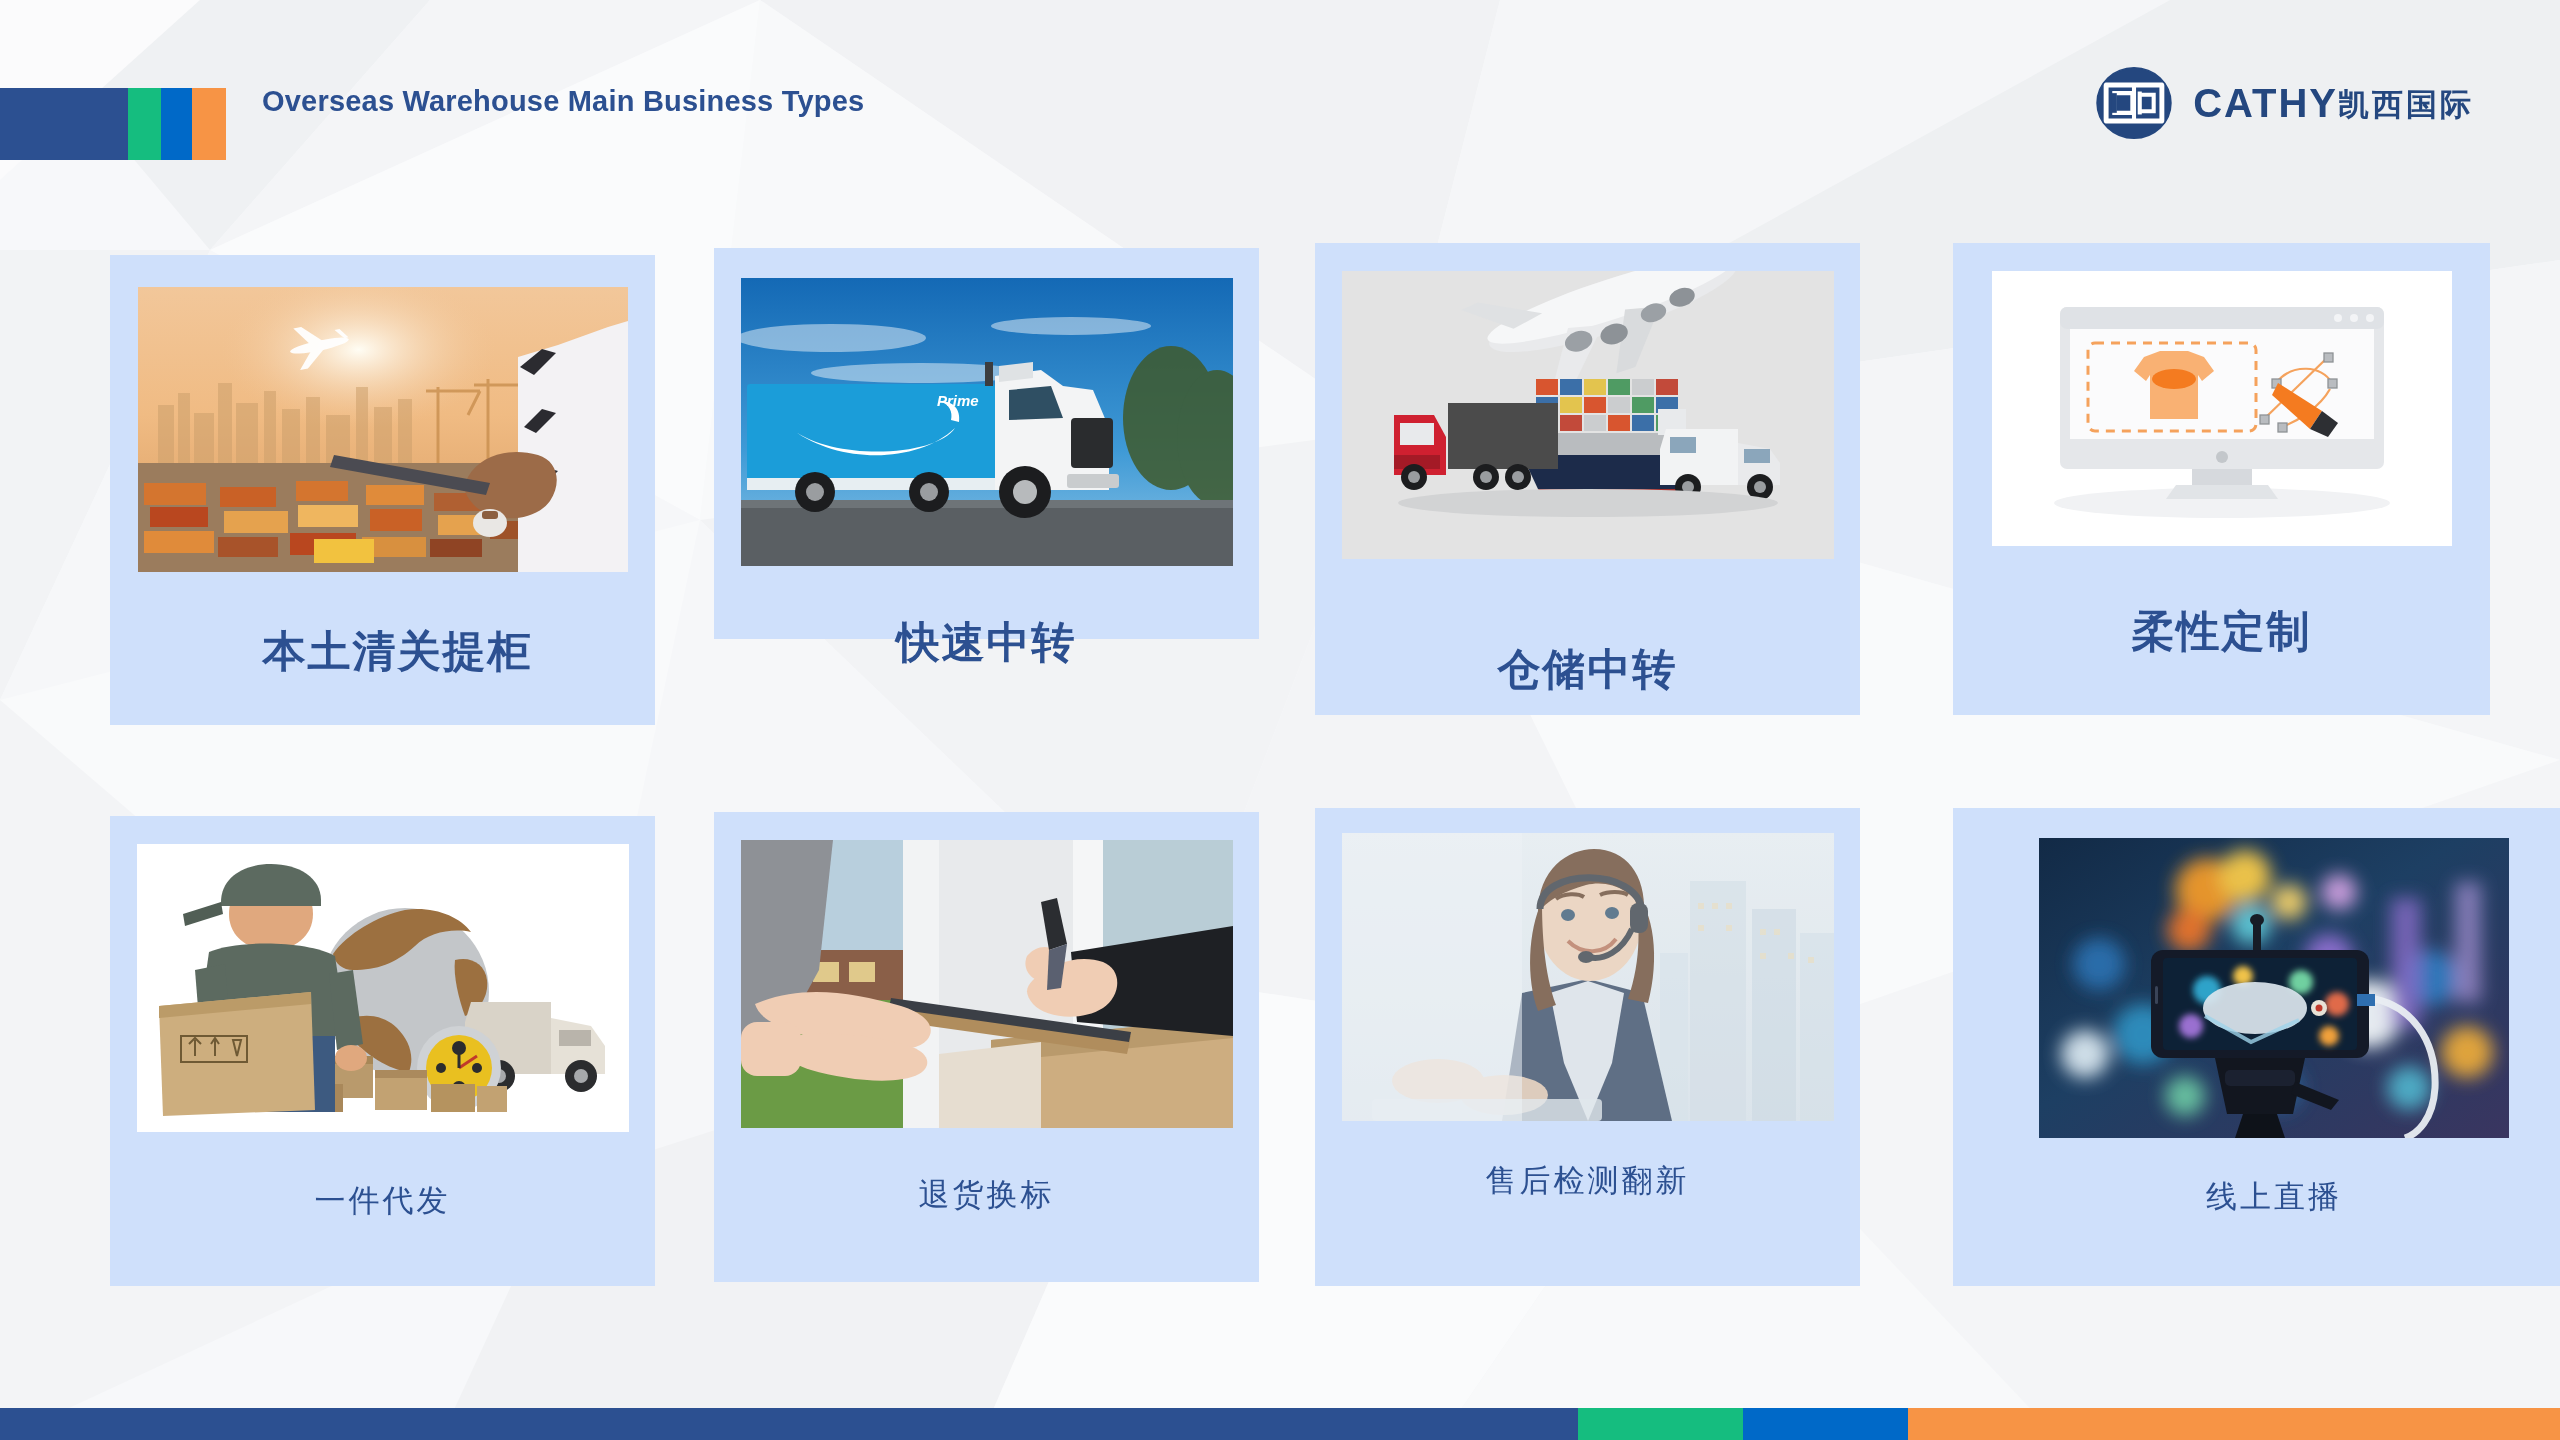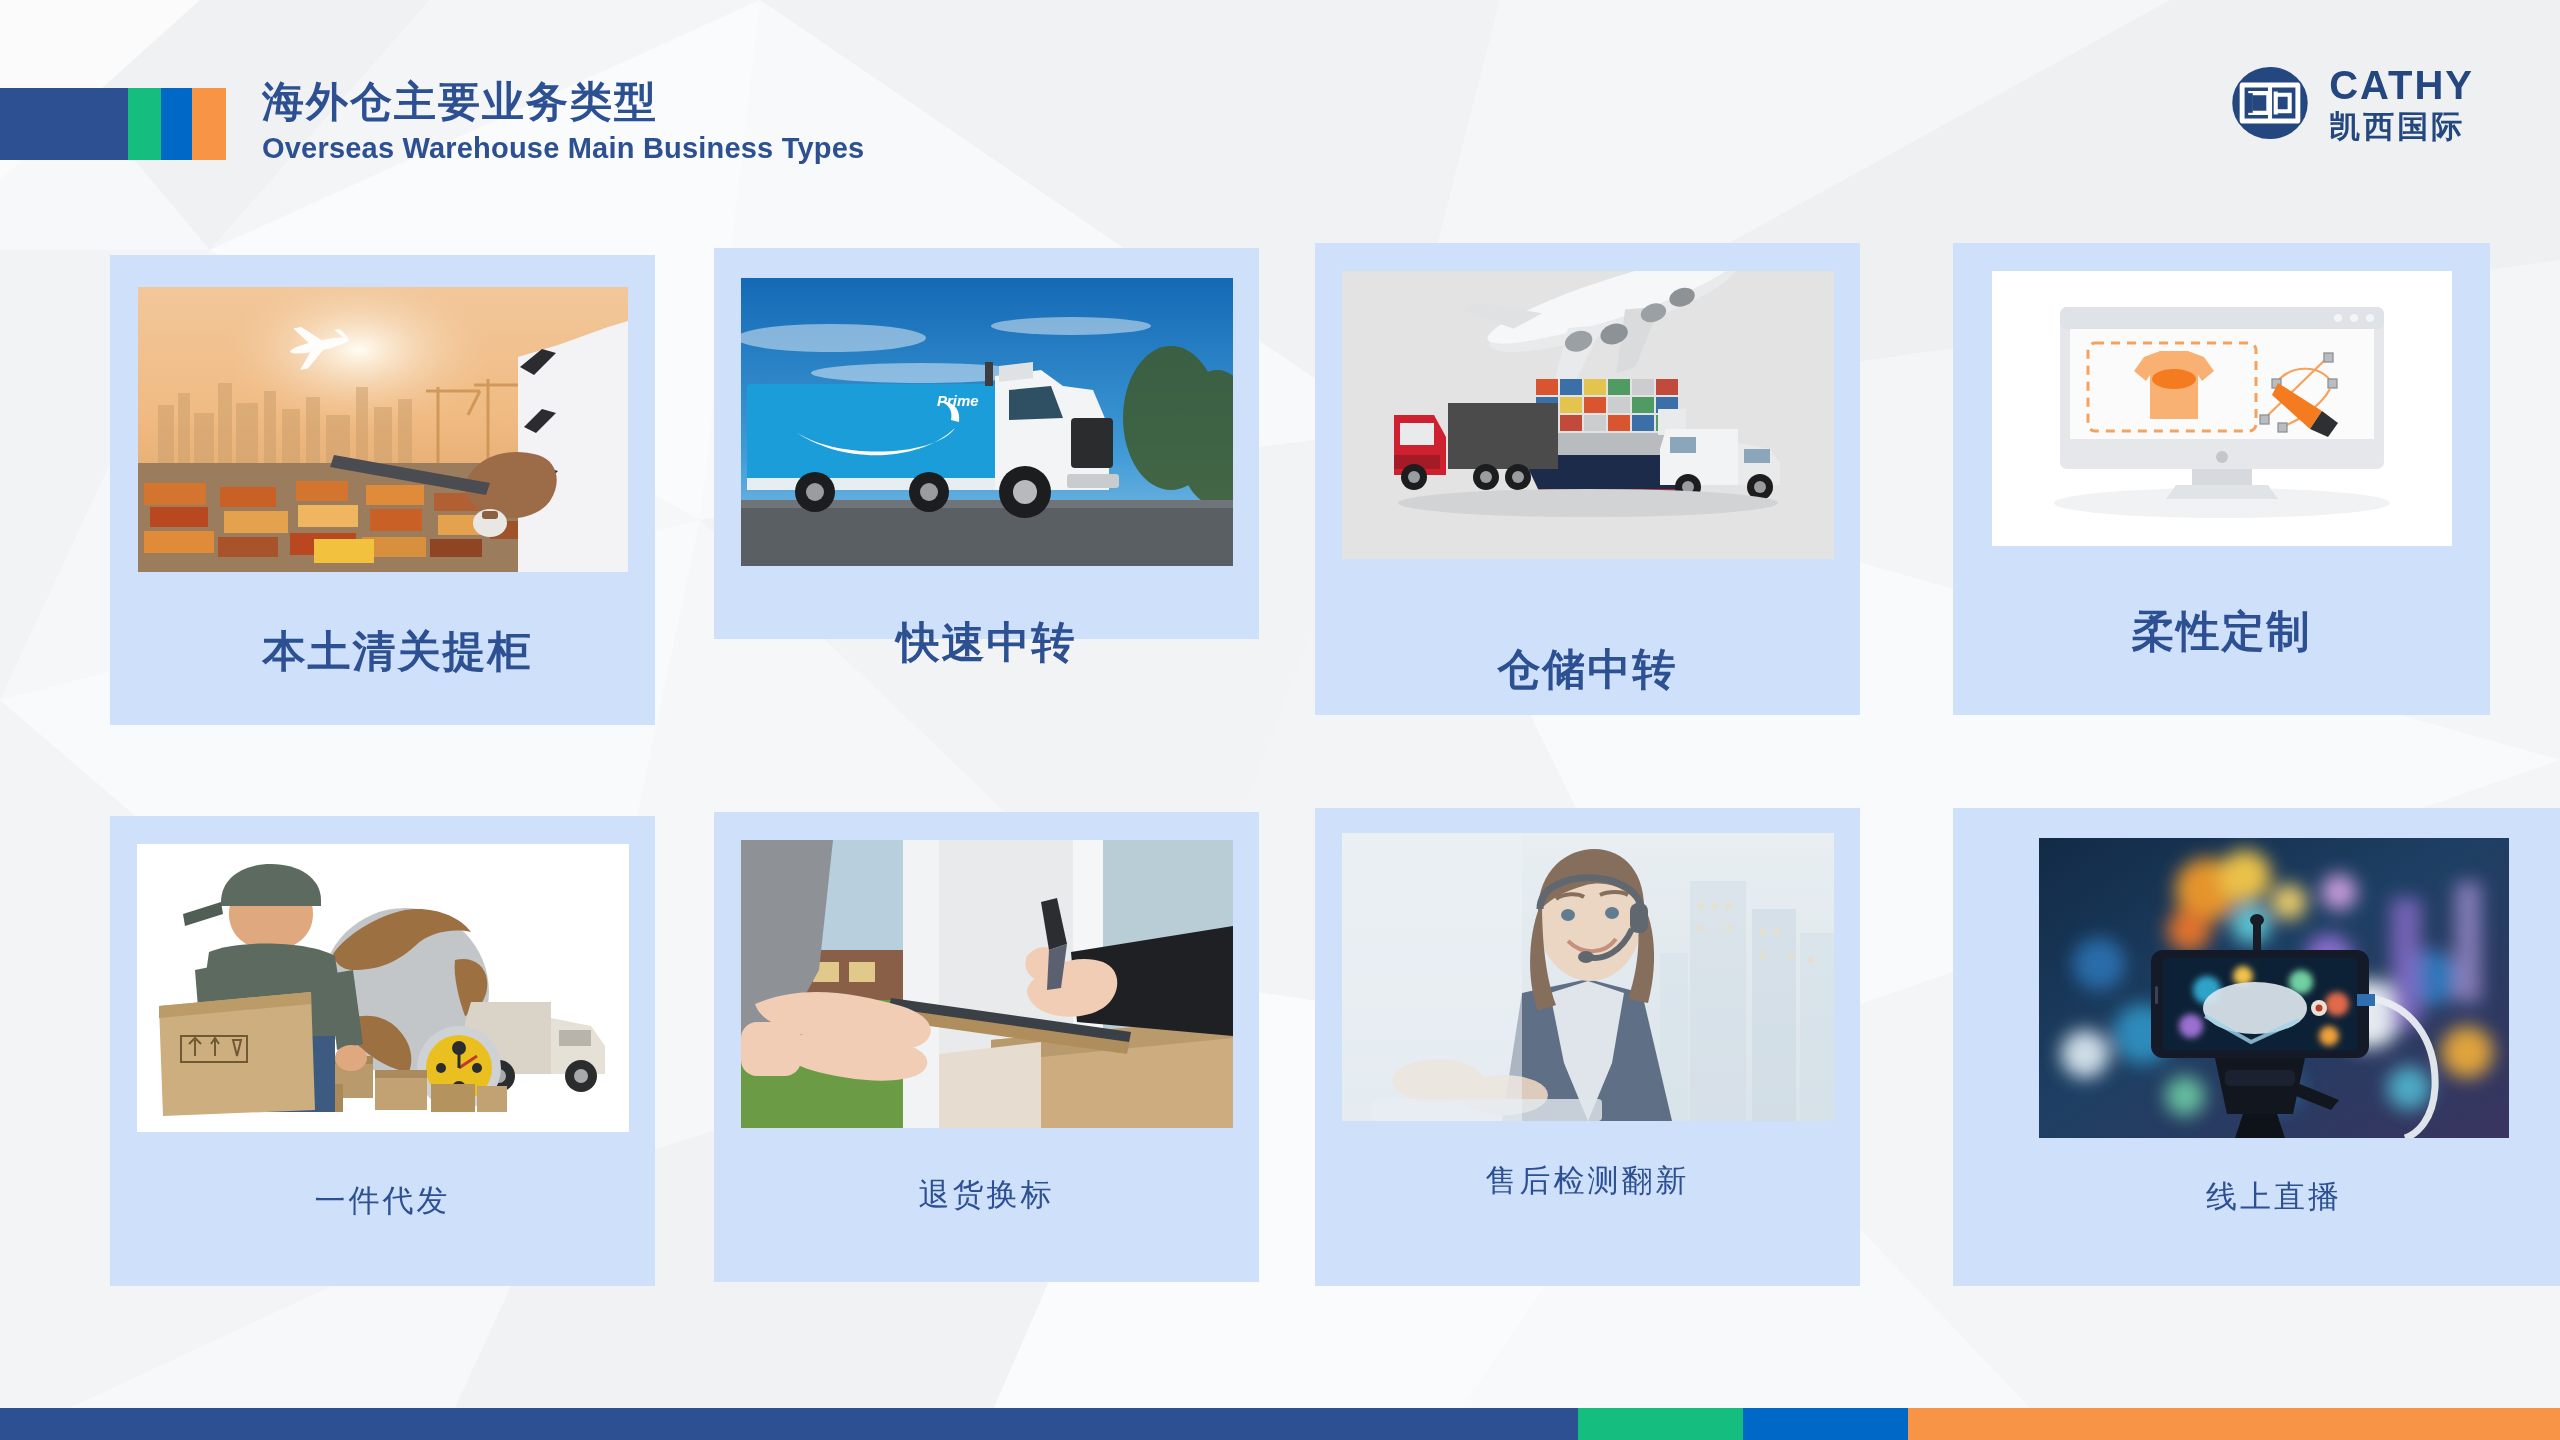--- a/index.html
+++ b/index.html
@@ -32,21 +32,21 @@
   }
   .title-en{
     font-size:29px;font-weight:bold;color:#2c5091;
     letter-spacing:.2px;line-height:1.2;margin:6px 0 0 0;
     white-space:nowrap;
   }
 
   
   .logo{position:absolute;right:86px;top:62px;display:flex;align-items:center;gap:18px;}
   .logo-mark{width:82px;height:82px;flex:0 0 auto;}
-  .logo-text{display:flex;flex-direction:column;line-height:1;}
+  .logo-text{display:flex;flex-direction:row;line-height:1;}
   .logo-en{font-size:40px;font-weight:bold;color:#24477f;letter-spacing:2px;}
   .logo-cn{font-size:31px;font-weight:bold;color:#24477f;letter-spacing:3px;margin-top:6px;}
 
   
   .grid{position:absolute;left:0;top:0;width:100%;height:100%;z-index:4;}
   .card{
     position:absolute;
     background:#cfe0fb;
     display:flex;flex-direction:column;align-items:center;
   }
@@ -105,21 +105,20 @@
   <div class="header">
 
     <div class="accent-bar">
       <div class="accent-seg seg-navy"></div>
       <div class="accent-seg seg-green"></div>
       <div class="accent-seg seg-blue"></div>
       <div class="accent-seg seg-orange"></div>
     </div>
 
     <div class="title-block">
-      <div class="title-cn">海外仓主要业务类型</div>
       <div class="title-en">Overseas Warehouse Main Business Types</div>
     </div>
 
     <div class="logo">
       <div class="logo-mark">
         <svg viewBox="0 0 100 100" xmlns="http://www.w3.org/2000/svg">
           <ellipse cx="50" cy="50" rx="45" ry="43" fill="#24477f"></ellipse>
           <path d="M16 28 H84 V72 H16 Z" fill="none" stroke="#ffffff" stroke-width="6"></path>
           <path d="M26 38 H48 V62 H26 Z" fill="none" stroke="#ffffff" stroke-width="5"></path>
           <path d="M26 38 V62" stroke="#24477f" stroke-width="6"></path>

